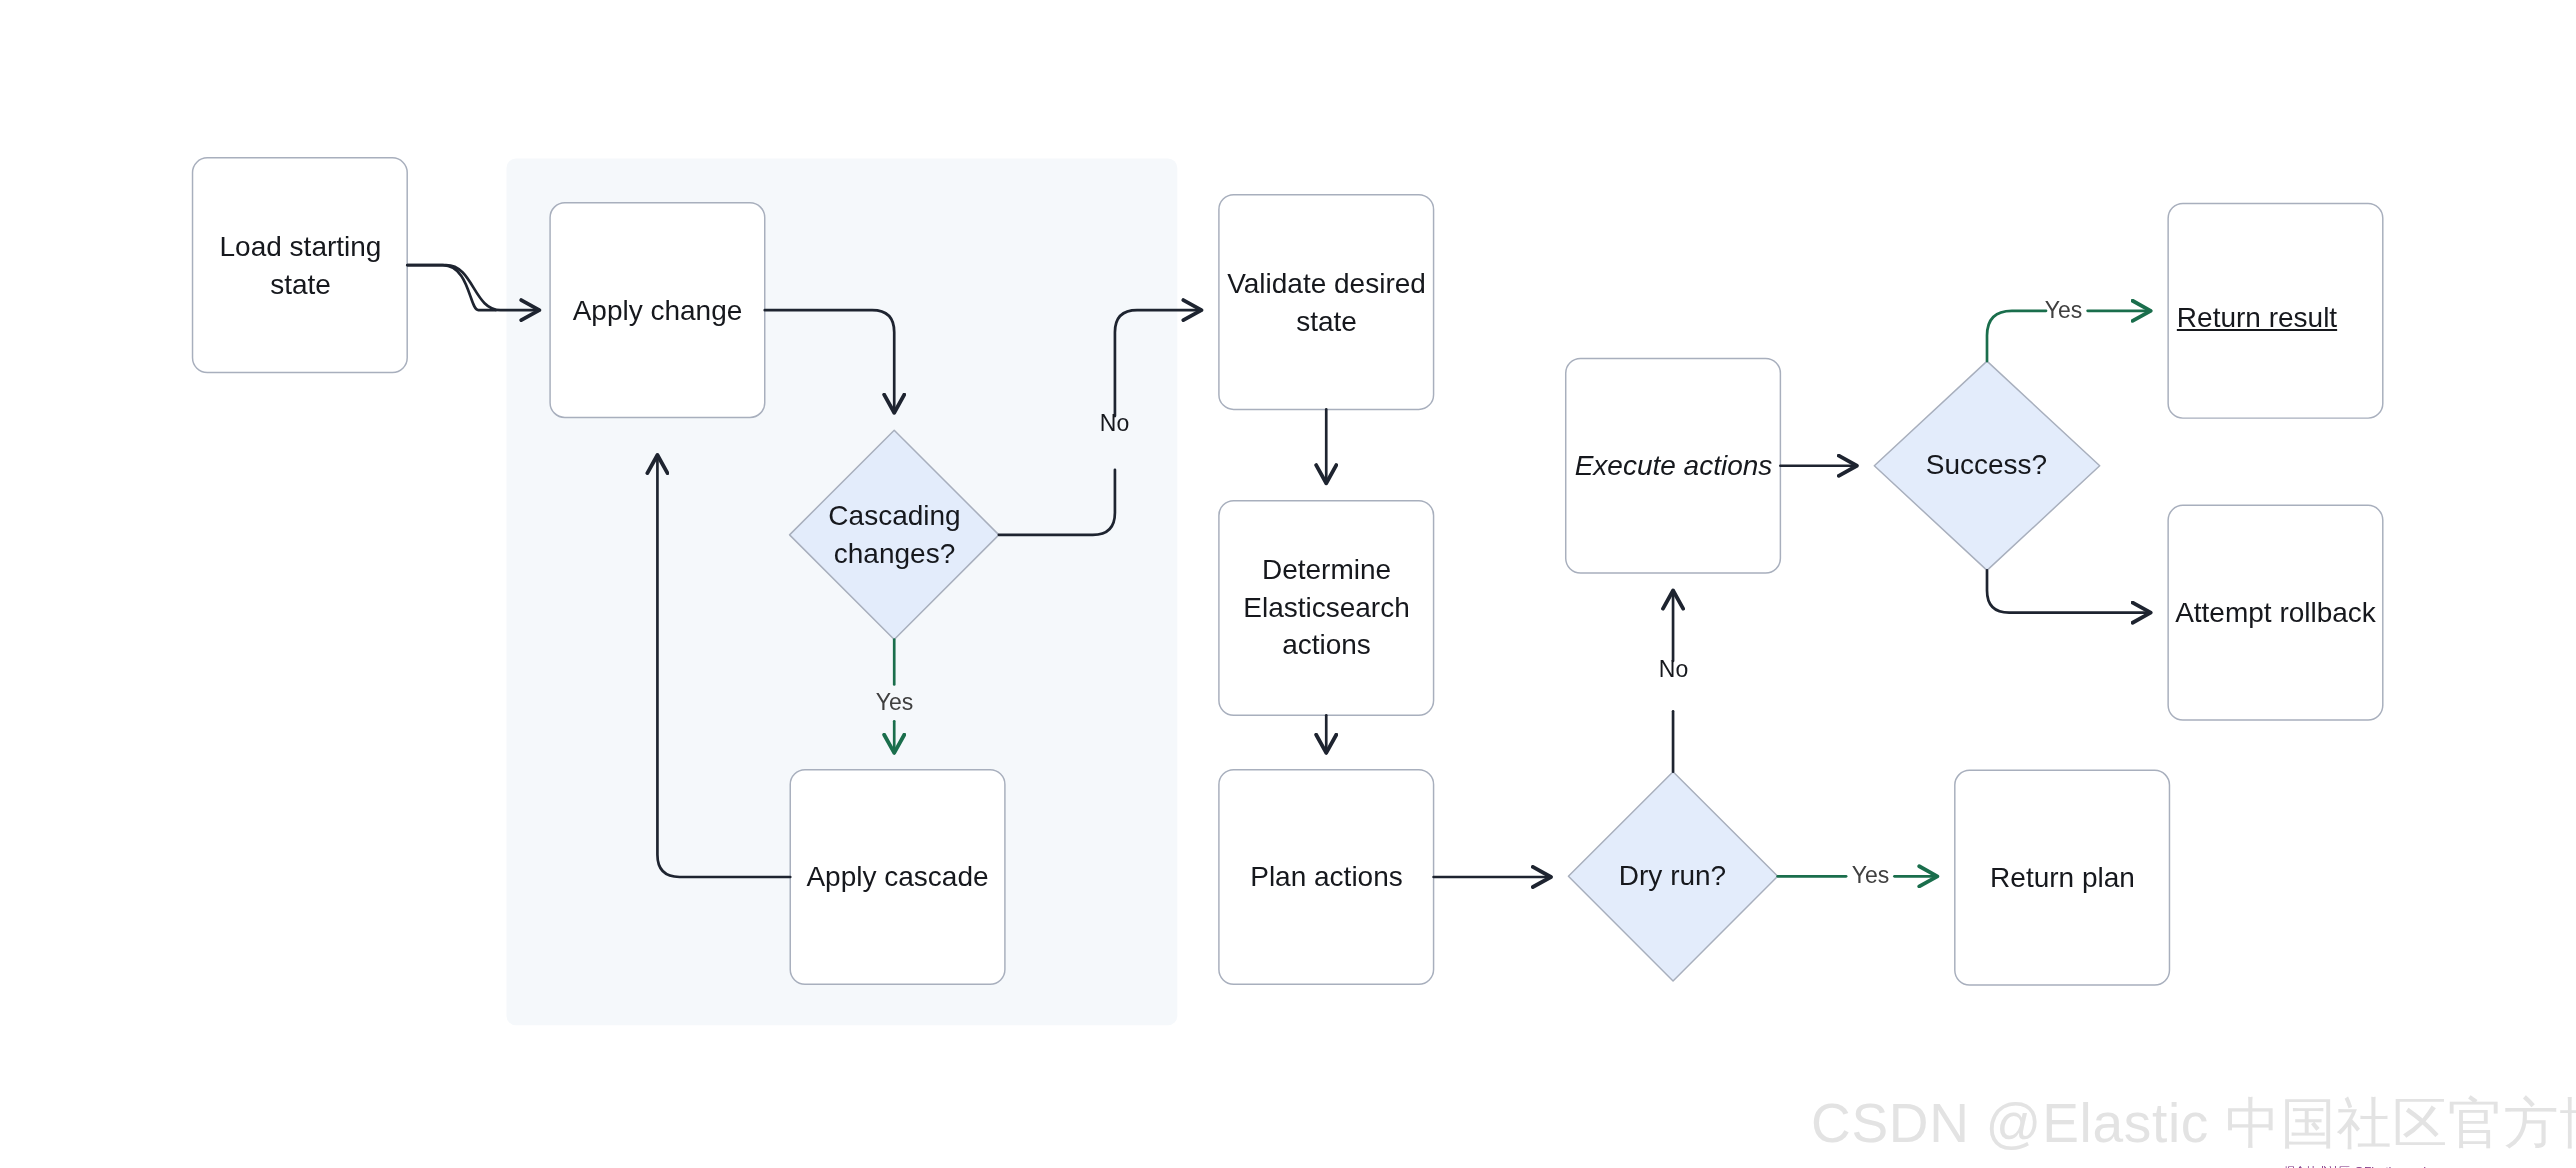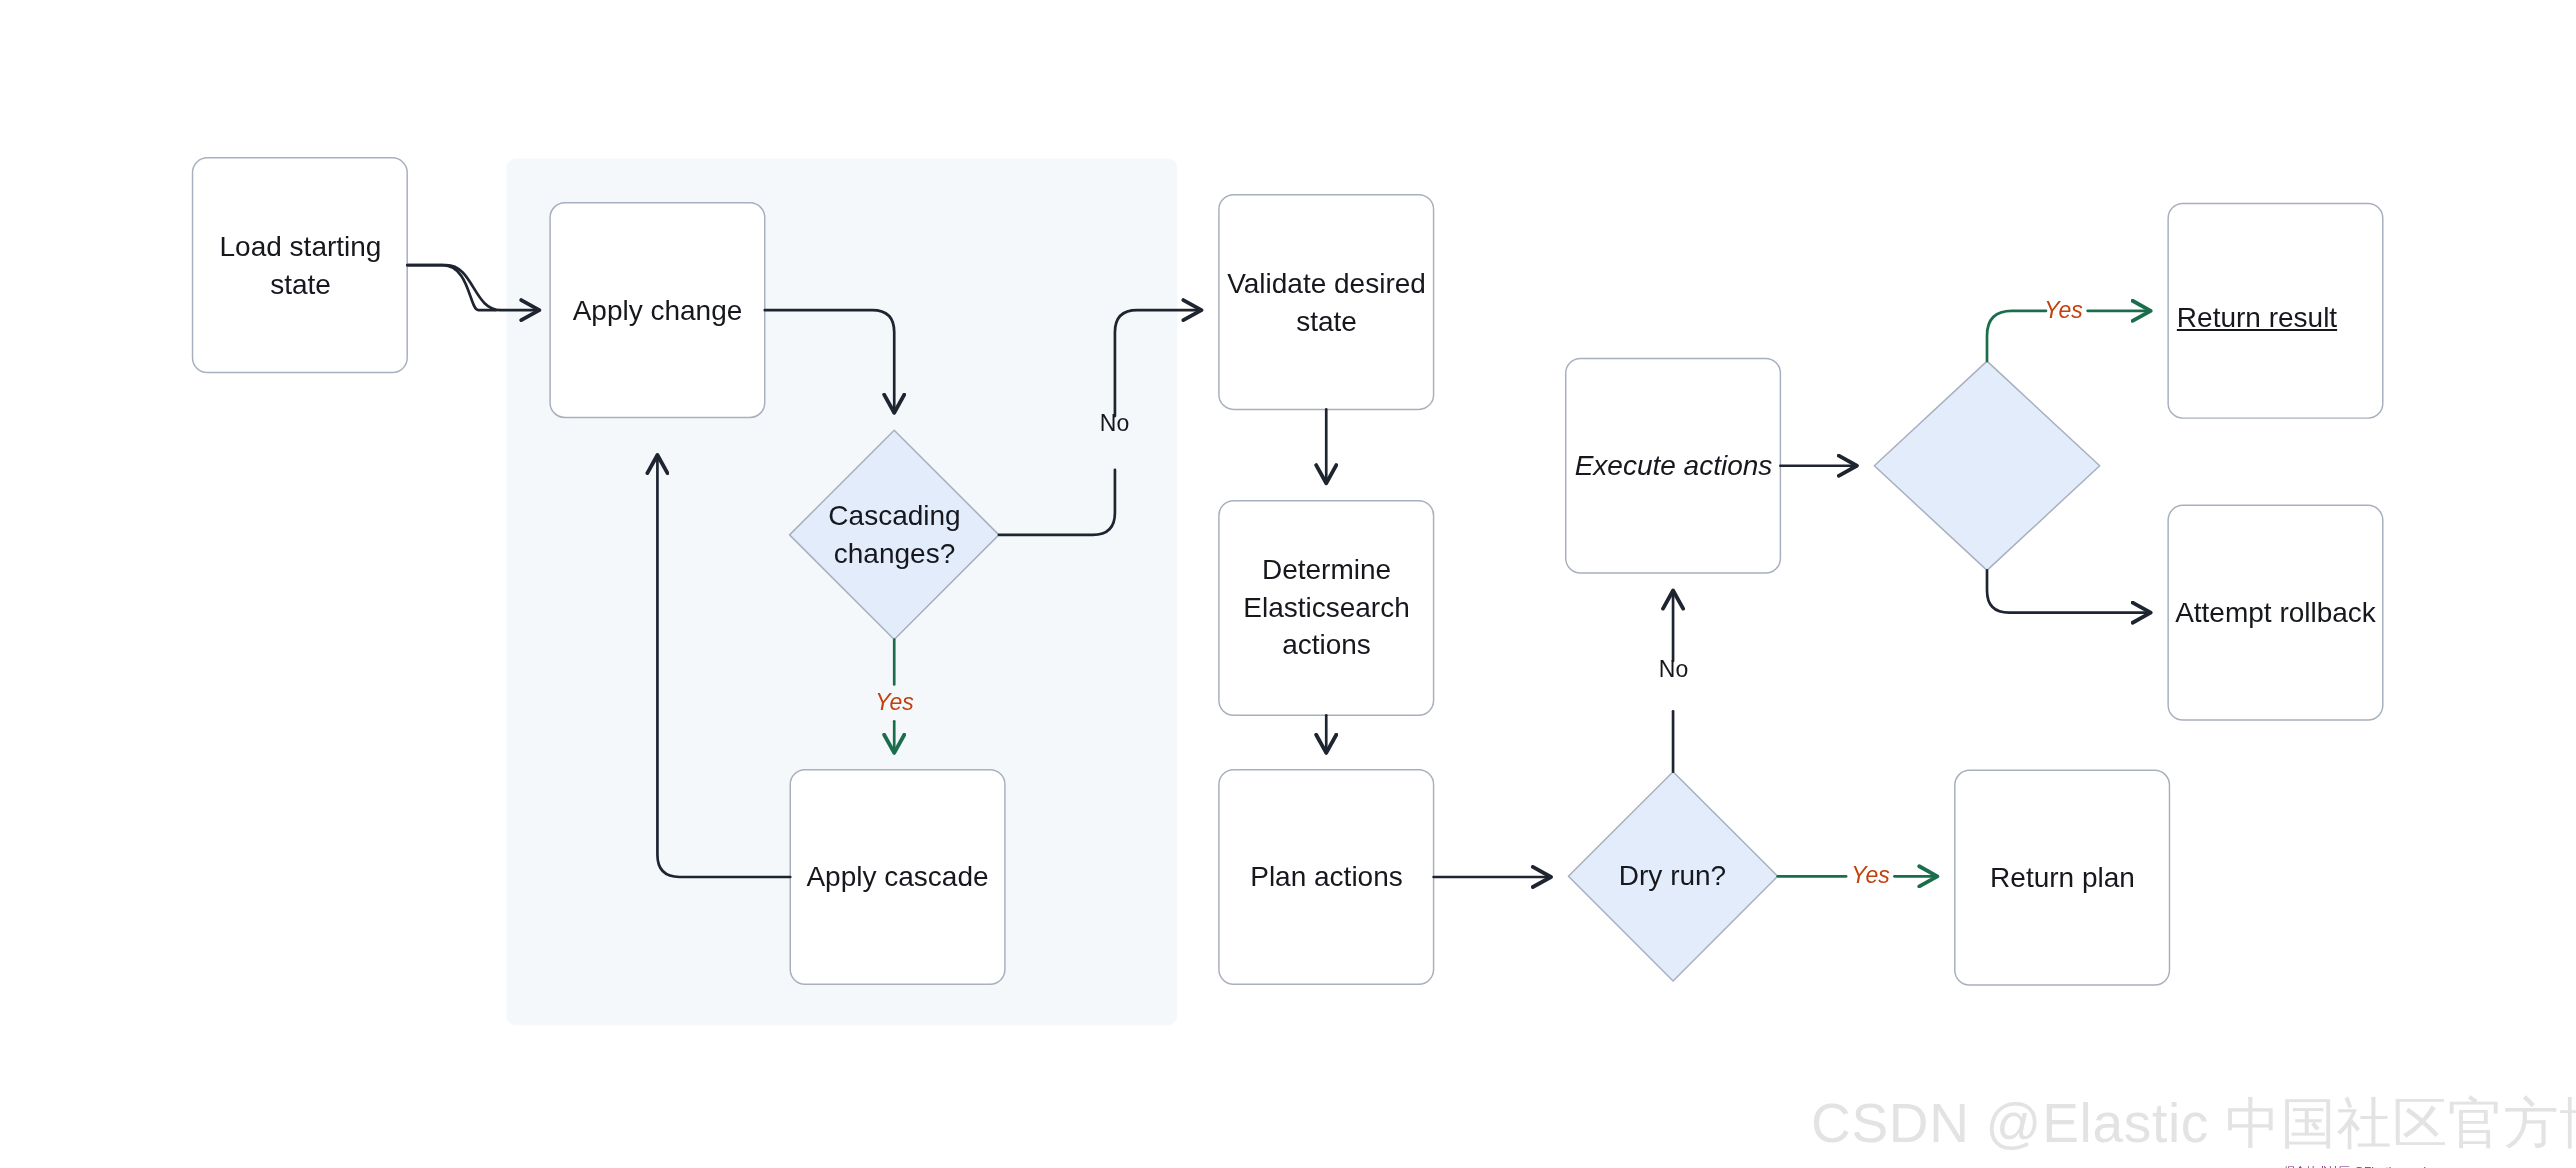--- a/index.html
+++ b/index.html
@@ -37,21 +37,21 @@
   .edge-label {
     position: absolute;
     display: flex;
     align-items: center;
     justify-content: center;
     text-align: center;
     font-size: 23px;
     font-family: "Liberation Sans", "DejaVu Sans", sans-serif;
     pointer-events: none;
   }
-  .edge-label.yes { color: #c2410c; font-style: italic; }
+  .edge-label.yes { color: #404040; }
   .edge-label.no  { color: #16181d; }
 
   .watermark-main {
     position: absolute;
     left: 1811px;
     top: 1087px;
     font-size: 55px;
     color: #e3e3e3;
     font-family: "Liberation Sans", "DejaVu Sans", sans-serif;
     white-space: nowrap;
@@ -198,20 +198,21 @@
 actions</div>
 
   <div class="node-label" style="left:1219px; top:769px; width:215px; height:215px;">Plan actions</div>
 
   <div class="node-label" style="left:1572px; top:809px; width:201px; height:134px;">Dry run?</div>
 
   <div class="node-label" style="left:1955px; top:770px; width:215px; height:215px;">Return plan</div>
 
   <div class="node-label" style="left:1566px; top:358px; width:215px; height:215px;font-style:italic;">Execute actions</div>
 
+  <div class="node-label" style="left:1886px; top:398px; width:201px; height:134px;">Success?</div>
 
   <div class="node-label" style="left:2168px; top:210px; width:178px; height:215px;text-decoration:underline;">Return result</div>
 
   <div class="node-label" style="left:2168px; top:505px; width:215px; height:215px;border-radius:11px;">Attempt rollback</div>
 
   <div class="edge-label yes" style="left:861px; top:688px; width:67px; height:29.5px;">Yes</div>
 
   <div class="edge-label no" style="left:1081px; top:409px; width:67px; height:29.5px;">No</div>
 
   <div class="edge-label yes" style="left:1837px; top:861px; width:67px; height:29.5px;">Yes</div>

